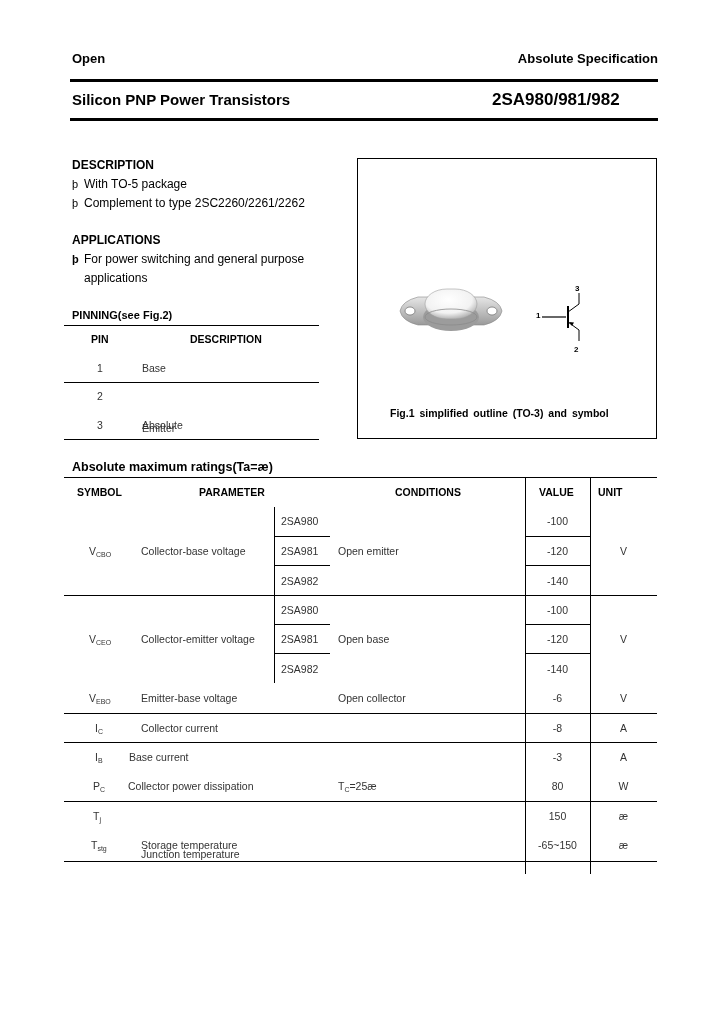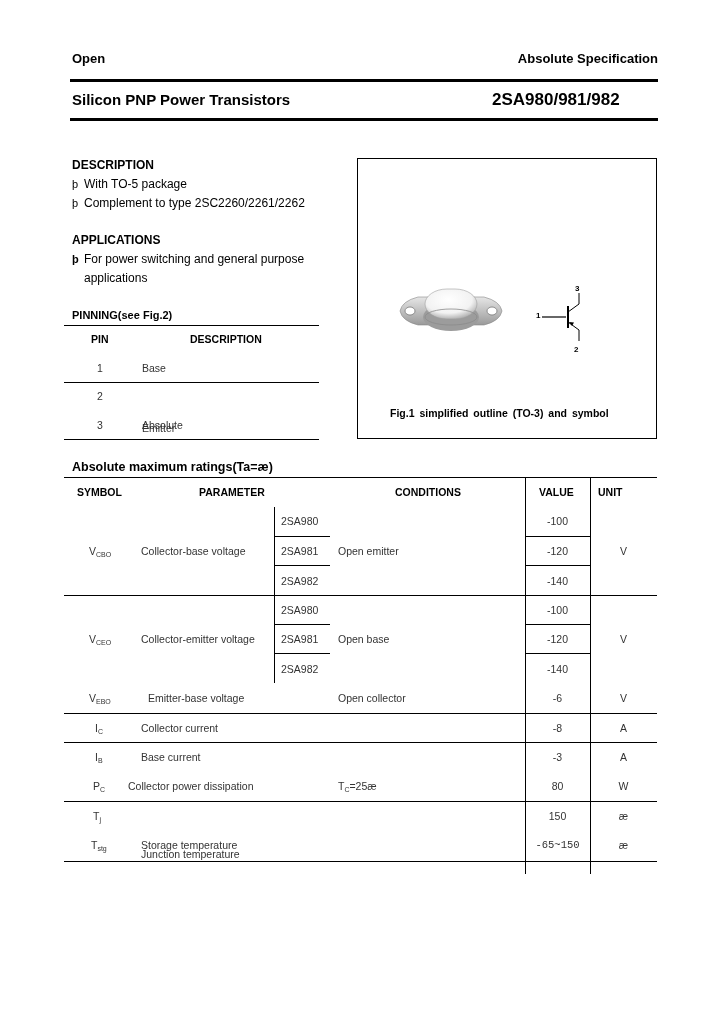--- a/index.html
+++ b/index.html
@@ -136,46 +136,46 @@
 <div class="cell" style="left:281px; top:663px;">2SA982</div>
 <div class="cell" style="left:338px; top:633px;">Open base</div>
 <div class="cell c" style="left:525px; width:65px; top:604px;">-100</div>
 <div class="hline" style="left:525px; width:65px; top:624px;"></div>
 <div class="cell c" style="left:525px; width:65px; top:633px;">-120</div>
 <div class="hline" style="left:525px; width:65px; top:653px;"></div>
 <div class="cell c" style="left:525px; width:65px; top:663px;">-140</div>
 <div class="cell c" style="left:590px; width:67px; top:633px;">V</div>
 
 <div class="cell" style="left:89px; top:692px;"><span>V</span><sub>EBO</sub></div>
-<div class="cell" style="left:148px; top:692px;">Emitter-base voltage</div>
+<div class="cell" style="left:141px; top:692px;">Emitter-base voltage</div>
 <div class="cell" style="left:338px; top:692px;">Open collector</div>
 <div class="cell c" style="left:525px; width:65px; top:692px;">-6</div>
 <div class="cell c" style="left:590px; width:67px; top:692px;">V</div>
 <div class="hline" style="left:64px; width:593px; top:713px;"></div>
 
 <div class="cell" style="left:95px; top:722px;"><span>I</span><sub>C</sub></div>
 <div class="cell" style="left:141px; top:722px;">Collector current</div>
 <div class="cell c" style="left:525px; width:65px; top:722px;">-8</div>
 <div class="cell c" style="left:590px; width:67px; top:722px;">A</div>
 <div class="hline" style="left:64px; width:593px; top:742px;"></div>
 
 <div class="cell" style="left:95px; top:751px;"><span>I</span><sub>B</sub></div>
-<div class="cell" style="left:141px; top:751px;">Base current</div>
+<div class="cell" style="left:129px; top:751px;">Base current</div>
 <div class="cell c" style="left:525px; width:65px; top:751px;">-3</div>
 <div class="cell c" style="left:590px; width:67px; top:751px;">A</div>
 
 <div class="cell" style="left:93px; top:780px;"><span>P</span><sub>C</sub></div>
 <div class="cell" style="left:128px; top:780px;">Collector power dissipation</div>
 <div class="cell" style="left:338px; top:780px;"><span>T</span><sub>C</sub><span>=25æ</span></div>
 <div class="cell c" style="left:525px; width:65px; top:780px;">80</div>
 <div class="cell c" style="left:590px; width:67px; top:780px;">W</div>
 <div class="hline" style="left:64px; width:593px; top:801px;"></div>
 
 <div class="cell" style="left:93px; top:810px;"><span>T</span><sub>j</sub></div>
 <div class="cell" style="left:141px; top:810px;margin-top:38px;">Junction temperature</div>
 <div class="cell c" style="left:525px; width:65px; top:810px;">150</div>
 <div class="cell c" style="left:590px; width:67px; top:810px;">æ</div>
 
 <div class="cell" style="left:91px; top:839px;"><span>T</span><sub>stg</sub></div>
 <div class="cell" style="left:141px; top:839px;">Storage temperature</div>
-<div class="cell c" style="left:525px; width:65px; top:839px;font-family:Liberation Mono, monospace;">-65~150</div>
+<div class="cell c" style="left:525px; width:65px; top:839px;">-65~150</div>
 <div class="cell c" style="left:590px; width:67px; top:839px;">æ</div>
 <div class="hline" style="left:64px; width:593px; top:861px;"></div>
 
 </body></html>

